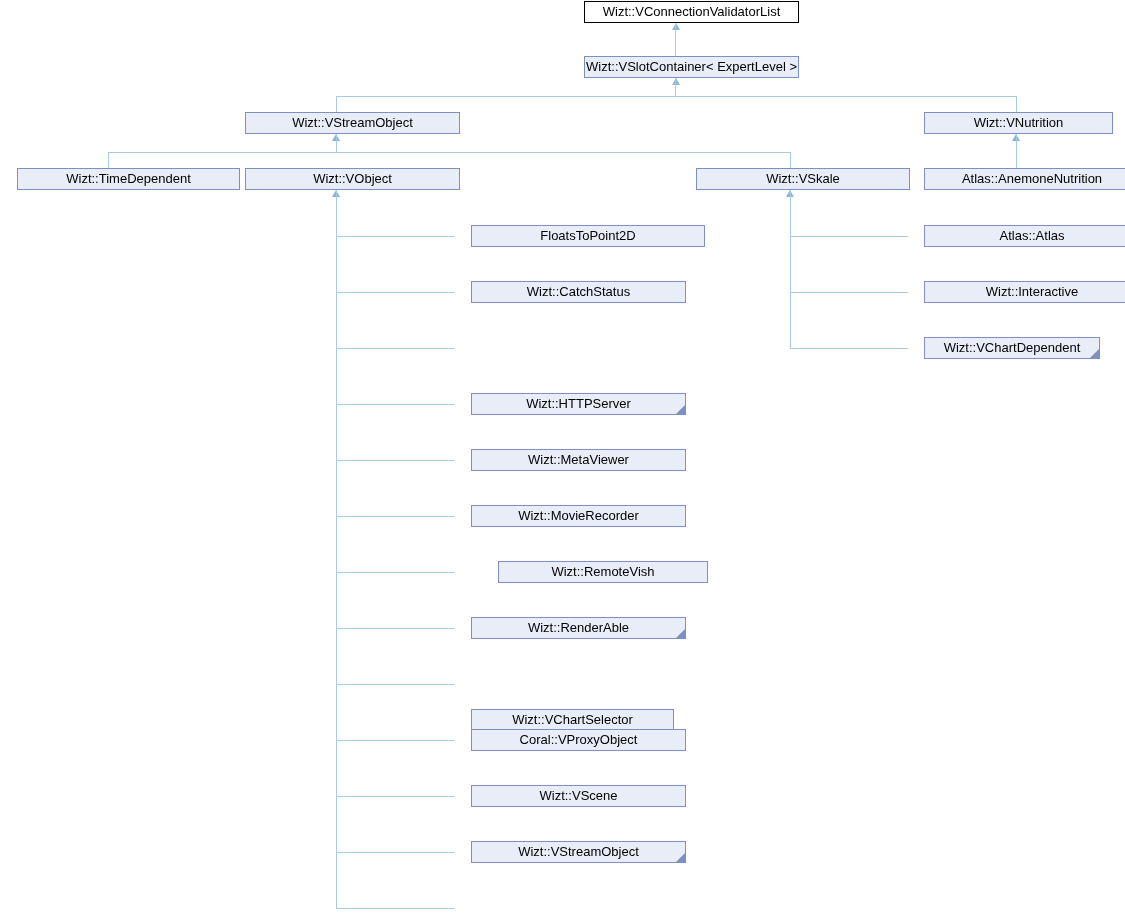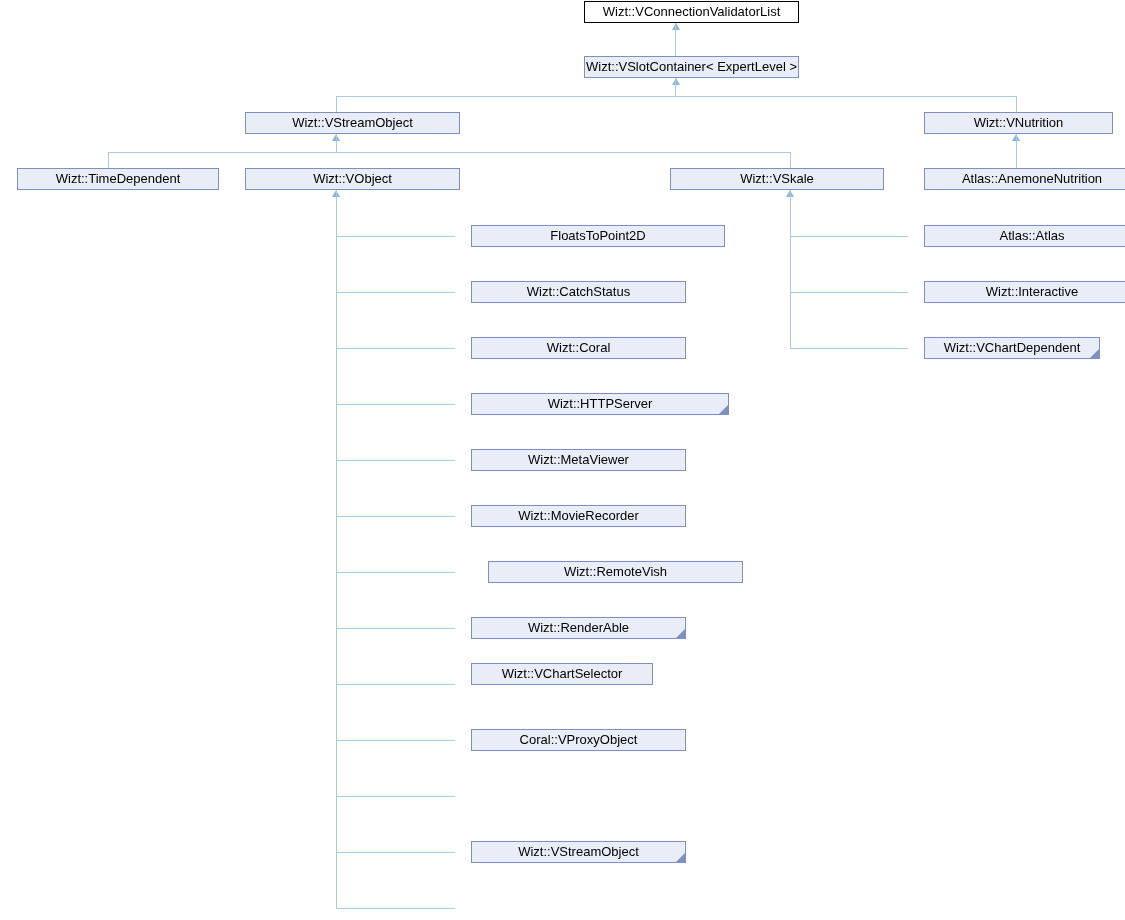--- a/index.html
+++ b/index.html
@@ -91,78 +91,78 @@
   </div>
 
   <div class="node" style="left:229px;top:112px;width:215px">
     <span class="lbl">Wizt::VStreamObject</span>
   </div>
 
   <div class="node" style="left:908px;top:112px;width:189px">
     <span class="lbl">Wizt::VNutrition</span>
   </div>
 
-  <div class="node" style="left:1px;top:168px;width:202px">
+  <div class="node" style="left:1px;top:168px;width:223px">
     <span class="lbl">Wizt::TimeDependent</span>
   </div>
 
   <div class="node" style="left:229px;top:168px;width:215px">
     <span class="lbl">Wizt::VObject</span>
   </div>
 
-  <div class="node" style="left:654px;top:168px;width:214px">
+  <div class="node" style="left:680px;top:168px;width:214px">
     <span class="lbl">Wizt::VSkale</span>
   </div>
 
   <div class="node" style="left:908px;top:168px;width:216px">
     <span class="lbl">Atlas::AnemoneNutrition</span>
   </div>
 
-  <div class="node" style="left:455px;top:225px;width:254px">
+  <div class="node" style="left:455px;top:225px;width:234px">
     <span class="lbl">FloatsToPoint2D</span>
   </div>
 
   <div class="node" style="left:455px;top:281px;width:215px">
     <span class="lbl">Wizt::CatchStatus</span>
   </div>
 
-  <div class="node" style="left:455px;top:337px;width:215px">
-    <span class="lbl">Wizt::Coral</span>
-  </div>
 
-  <div class="node" style="left:455px;top:393px;width:258px">
+  <div class="node" style="left:455px;top:393px;width:215px">
     <span class="lbl">Wizt::HTTPServer</span>
     <div class="fold"></div>
   </div>
 
   <div class="node" style="left:455px;top:449px;width:215px">
     <span class="lbl">Wizt::MetaViewer</span>
   </div>
 
   <div class="node" style="left:455px;top:505px;width:215px">
     <span class="lbl">Wizt::MovieRecorder</span>
   </div>
 
-  <div class="node" style="left:472px;top:561px;width:255px">
+  <div class="node" style="left:482px;top:561px;width:210px">
     <span class="lbl">Wizt::RemoteVish</span>
   </div>
 
   <div class="node" style="left:455px;top:617px;width:215px">
     <span class="lbl">Wizt::RenderAble</span>
     <div class="fold"></div>
   </div>
 
-  <div class="node" style="left:455px;top:663px;width:182px">
+  <div class="node" style="left:455px;top:709px;width:203px">
     <span class="lbl">Wizt::VChartSelector</span>
   </div>
 
   <div class="node" style="left:455px;top:729px;width:215px">
     <span class="lbl">Coral::VProxyObject</span>
   </div>
 
+  <div class="node" style="left:455px;top:785px;width:215px">
+    <span class="lbl">Wizt::VScene</span>
+  </div>
 
   <div class="node" style="left:455px;top:841px;width:215px">
     <span class="lbl">Wizt::VStreamObject</span>
     <div class="fold"></div>
   </div>
 
 
   <div class="node" style="left:908px;top:225px;width:216px">
     <span class="lbl">Atlas::Atlas</span>
   </div>

